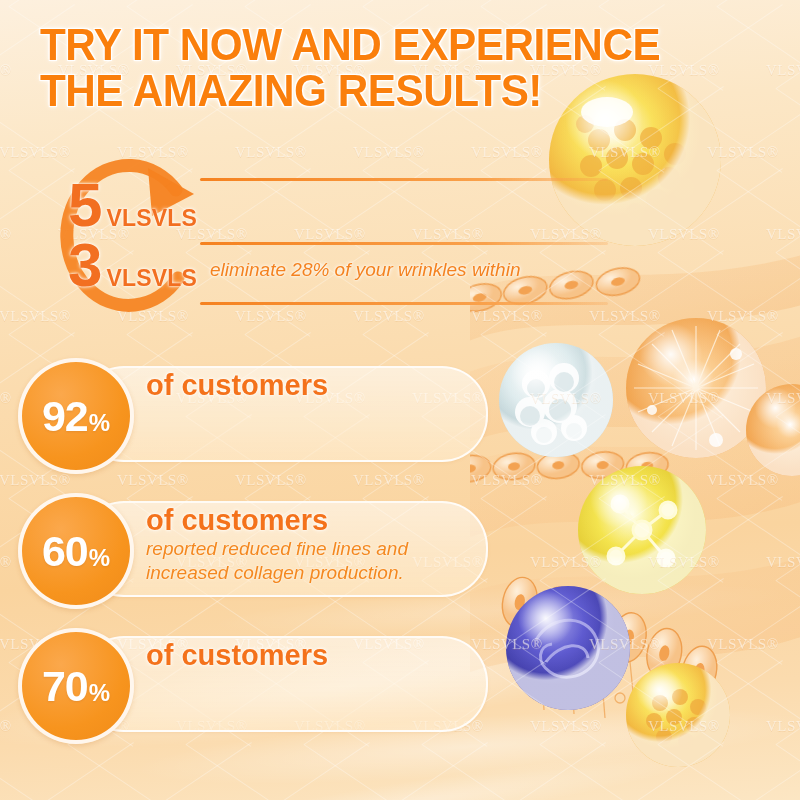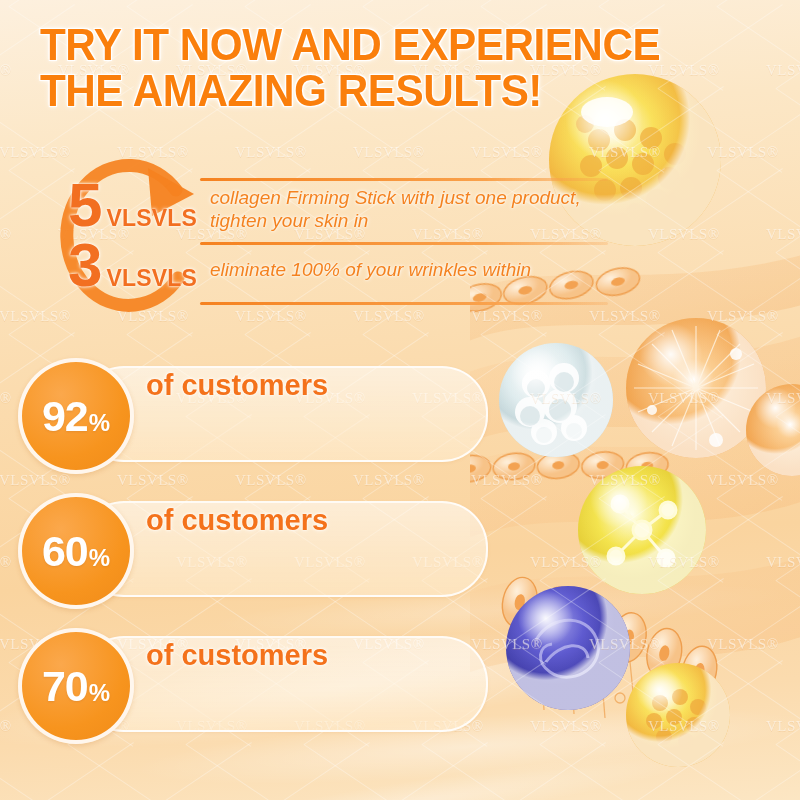--- a/index.html
+++ b/index.html
@@ -576,22 +576,21 @@
 
     <div class="tline" id="t1">
       <span class="num">5</span>
       <span class="unit">VLSVLS</span>
     </div>
     <div class="tline" id="t2">
       <span class="num">3</span>
       <span class="unit">VLSVLS</span>
     </div>
 
-    <div class="tdesc" id="d1">collagen Firming Stick with just one product, tighten your skin in</div>
-    <div class="tdesc" id="d2">eliminate 100% of your wrinkles within</div>
+    <div class="tdesc" id="d2">eliminate 28% of your wrinkles within</div>
   </div>
 
   <div class="stat" id="s1">
     <div class="pill"></div>
     <div class="bubble">
       <span class="pct">
         <span class="pval">92</span>
         <span class="psym">%</span>
       </span>
     </div>
@@ -603,20 +602,21 @@
   <div class="stat" id="s2">
     <div class="pill"></div>
     <div class="bubble">
       <span class="pct">
         <span class="pval">60</span>
         <span class="psym">%</span>
       </span>
     </div>
     <div class="copy">
       <div class="head">of customers</div>
+      <div class="body">reported reduced fine lines and increased collagen production.</div>
     </div>
   </div>
 
   <div class="stat" id="s3">
     <div class="pill"></div>
     <div class="bubble">
       <span class="pct">
         <span class="pval">70</span>
         <span class="psym">%</span>
       </span>

